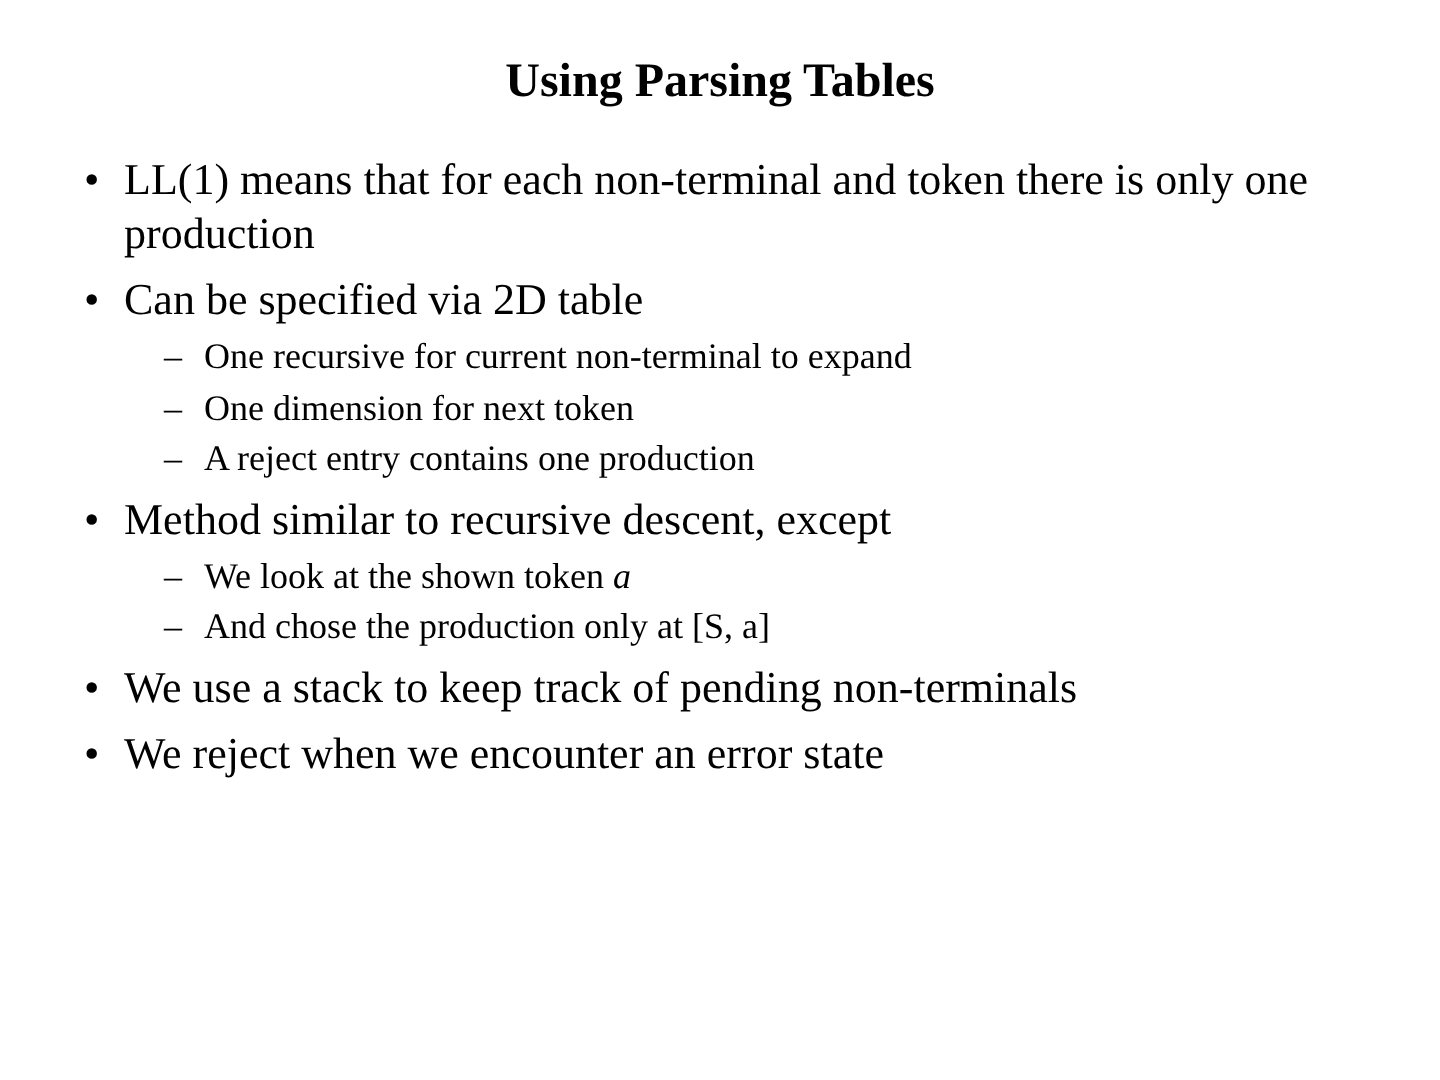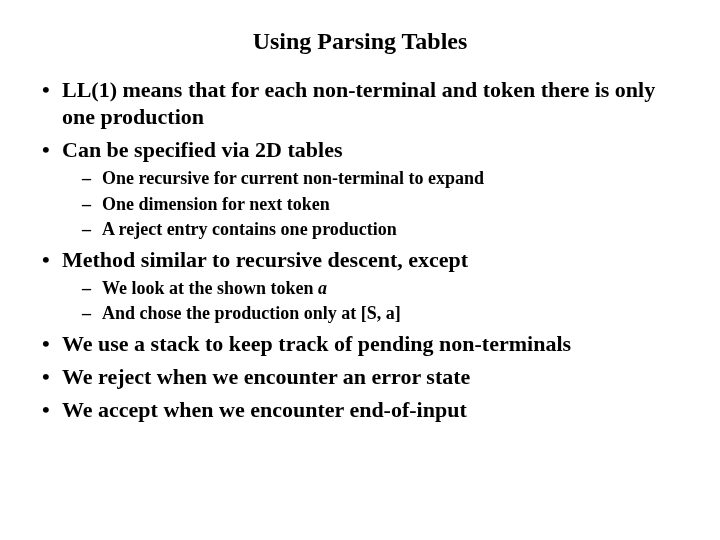--- a/index.html
+++ b/index.html
@@ -27,21 +27,20 @@
     list-style: none;
     padding: 0;
     margin: 0;
     font-size: 22px;
     line-height: 1.22;
   }
   ul.level1 > li {
     position: relative;
     padding-left: 22px;
     margin-bottom: 6px;
-    font-weight: bold;
   }
   ul.level1 > li::before {
     content: "•";
     position: absolute;
     left: 2px;
     top: 0;
   }
   ul.level2 {
     list-style: none;
     padding: 0;
@@ -68,37 +67,34 @@
 <body>
 
 <div class="slide">
   <div class="title">Using Parsing Tables</div>
 
   <ul class="level1">
     <li>
       <span>LL(1) means that for each non-terminal and token there is only one production</span>
     </li>
     <li>
-      <span>Can be specified via 2D tables</span>
+      <span>Can be specified via 2D table</span>
       <ul class="level2">
         <li><span>One recursive for current non-terminal to expand</span></li>
         <li><span>One dimension for next token</span></li>
         <li><span>A reject entry contains  one production</span></li>
       </ul>
     </li>
     <li>
       <span>Method similar to recursive descent, except</span>
       <ul class="level2">
         <li><span>We look at the shown token </span><span class="italic-a">a</span></li>
         <li><span>And chose the production only at [S, a]</span></li>
       </ul>
     </li>
     <li>
       <span>We use a stack to keep track of pending non-terminals</span>
     </li>
     <li>
       <span>We reject when we encounter an error state</span>
     </li>
-    <li>
-      <span>We accept when we encounter end-of-input</span>
-    </li>
   </ul>
 </div>
 
 </body></html>

